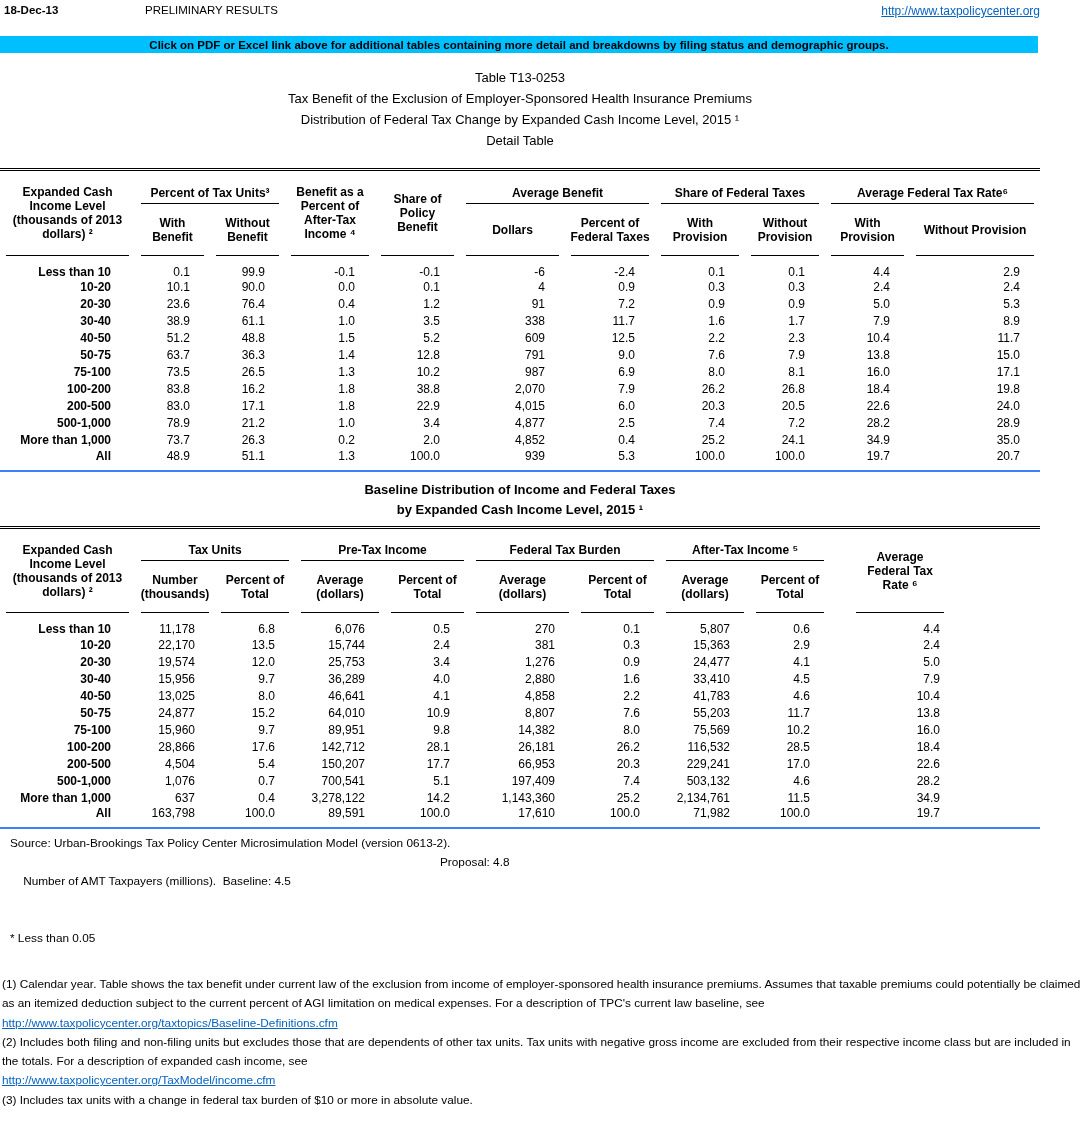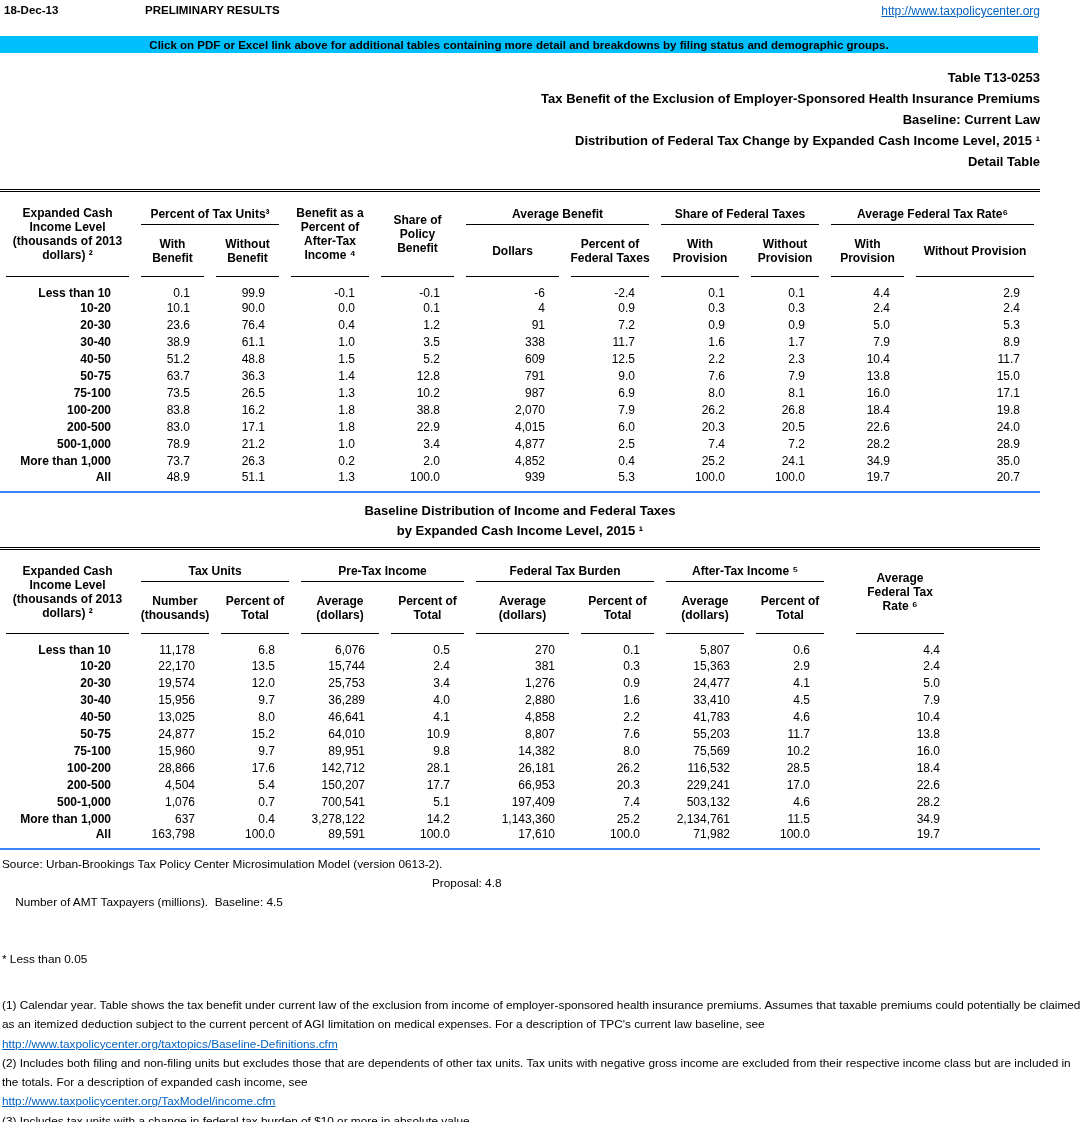--- a/index.html
+++ b/index.html
@@ -3,32 +3,32 @@
 <meta charset="utf-8">
 <style>
   :root { --banner-bg:#00bfff; --link-blue:#0563c1; }
   * { box-sizing:border-box; }
   body { margin:0; width:1087px; background:#fff; color:#000;
          font-family:"Liberation Sans", sans-serif; }
 
   
   .topbar { position:relative; height:24px; }
   .topbar .date   { position:absolute; left:4px;  top:4px; font-size:11.5px; font-weight:bold; }
-  .topbar .prelim { position:absolute; left:145px; top:4px; font-size:11.5px; font-weight:bold;text-align:center; }
+  .topbar .prelim { position:absolute; left:145px; top:4px; font-size:11.5px; font-weight:normal;text-align:center; }
   .topbar .toplink{ position:absolute; right:47px; top:4px; font-size:12px;
                     color:var(--link-blue); text-decoration:underline; }
 
   
   .banner { margin-top:12px; width:1038px; height:17px; background:var(--banner-bg);
             display:flex; align-items:center; justify-content:center; }
   .banner span { font-size:11.5px; font-weight:bold; }
 
   
   .titles { margin-top:14px; width:1040px; text-align:center; }
-  .titles div { font-size:13px; font-weight:bold; line-height:21px;text-align:right; }
+  .titles div { font-size:13px; font-weight:normal; line-height:21px; }
   .t2titles { margin-top:8px; width:1040px; text-align:center; }
   .t2titles div { font-size:13px; font-weight:bold; line-height:20px; }
 
   
   table { border-collapse:collapse; table-layout:fixed; width:1040px;
           margin-top:17px; border-top:3px double #000; border-bottom:2px solid #3b82f6; }
   table.t2 { margin-top:6px; }
   thead th { font-size:12px; font-weight:bold; text-align:center; vertical-align:middle;
              position:relative; padding:0 4px; }
   tr.r1 th { height:34px; }
@@ -42,21 +42,21 @@
   th.narrow::after { left:26px; right:26px; }
   tbody td { font-size:12px; text-align:right; height:17px; padding:0 20px 0 0;
              white-space:nowrap; overflow:hidden; }
   tbody td:first-child { font-weight:bold; padding-right:24px; }
   tbody tr:first-child td { padding-top:9px; }
   tbody tr:last-child td  { padding-bottom:7px; }
   .t2 tbody td:nth-child(10) { padding-right:30px; }
   .t2 tbody td:nth-child(11) { padding:0; }
 
   
-  .source { margin-top:5px; font-size:11.8px; line-height:19px; padding-left:2px; }
+  .source { margin-top:5px; font-size:11.8px; line-height:19px; padding-left:10px; }
   .amt { position:relative; white-space:pre; }
   .amt .proposal { position:absolute; left:430px; top:0; }
   .footnotes { margin-top:27px; width:1085px; font-size:11.8px; line-height:19.3px; padding-left:2px; }
   .footnotes a { color:var(--link-blue); text-decoration:underline; display:block; }
 </style>
 </head>
 <body>
 
 <div class="topbar">
   <span class="date">18-Dec-13</span>
@@ -64,21 +64,20 @@
   <a class="toplink" href="#">http://www.taxpolicycenter.org</a>
 </div>
 
 <div class="banner">
   <span>Click on PDF or Excel link above for additional tables containing more detail and breakdowns by filing status and demographic groups.</span>
 </div>
 
 <div class="titles">
   <div>Table T13-0253</div>
   <div>Tax Benefit of the Exclusion of Employer-Sponsored Health Insurance Premiums</div>
-  <div>Baseline: Current Law</div>
   <div>Distribution of Federal Tax Change by Expanded Cash Income Level, 2015 ¹</div>
   <div>Detail Table</div>
 </div>
 
 <table class="t1">
   <colgroup>
     <col style="width:135px">
       <col style="width:75px">
       <col style="width:75px">
     <col style="width:90px">

